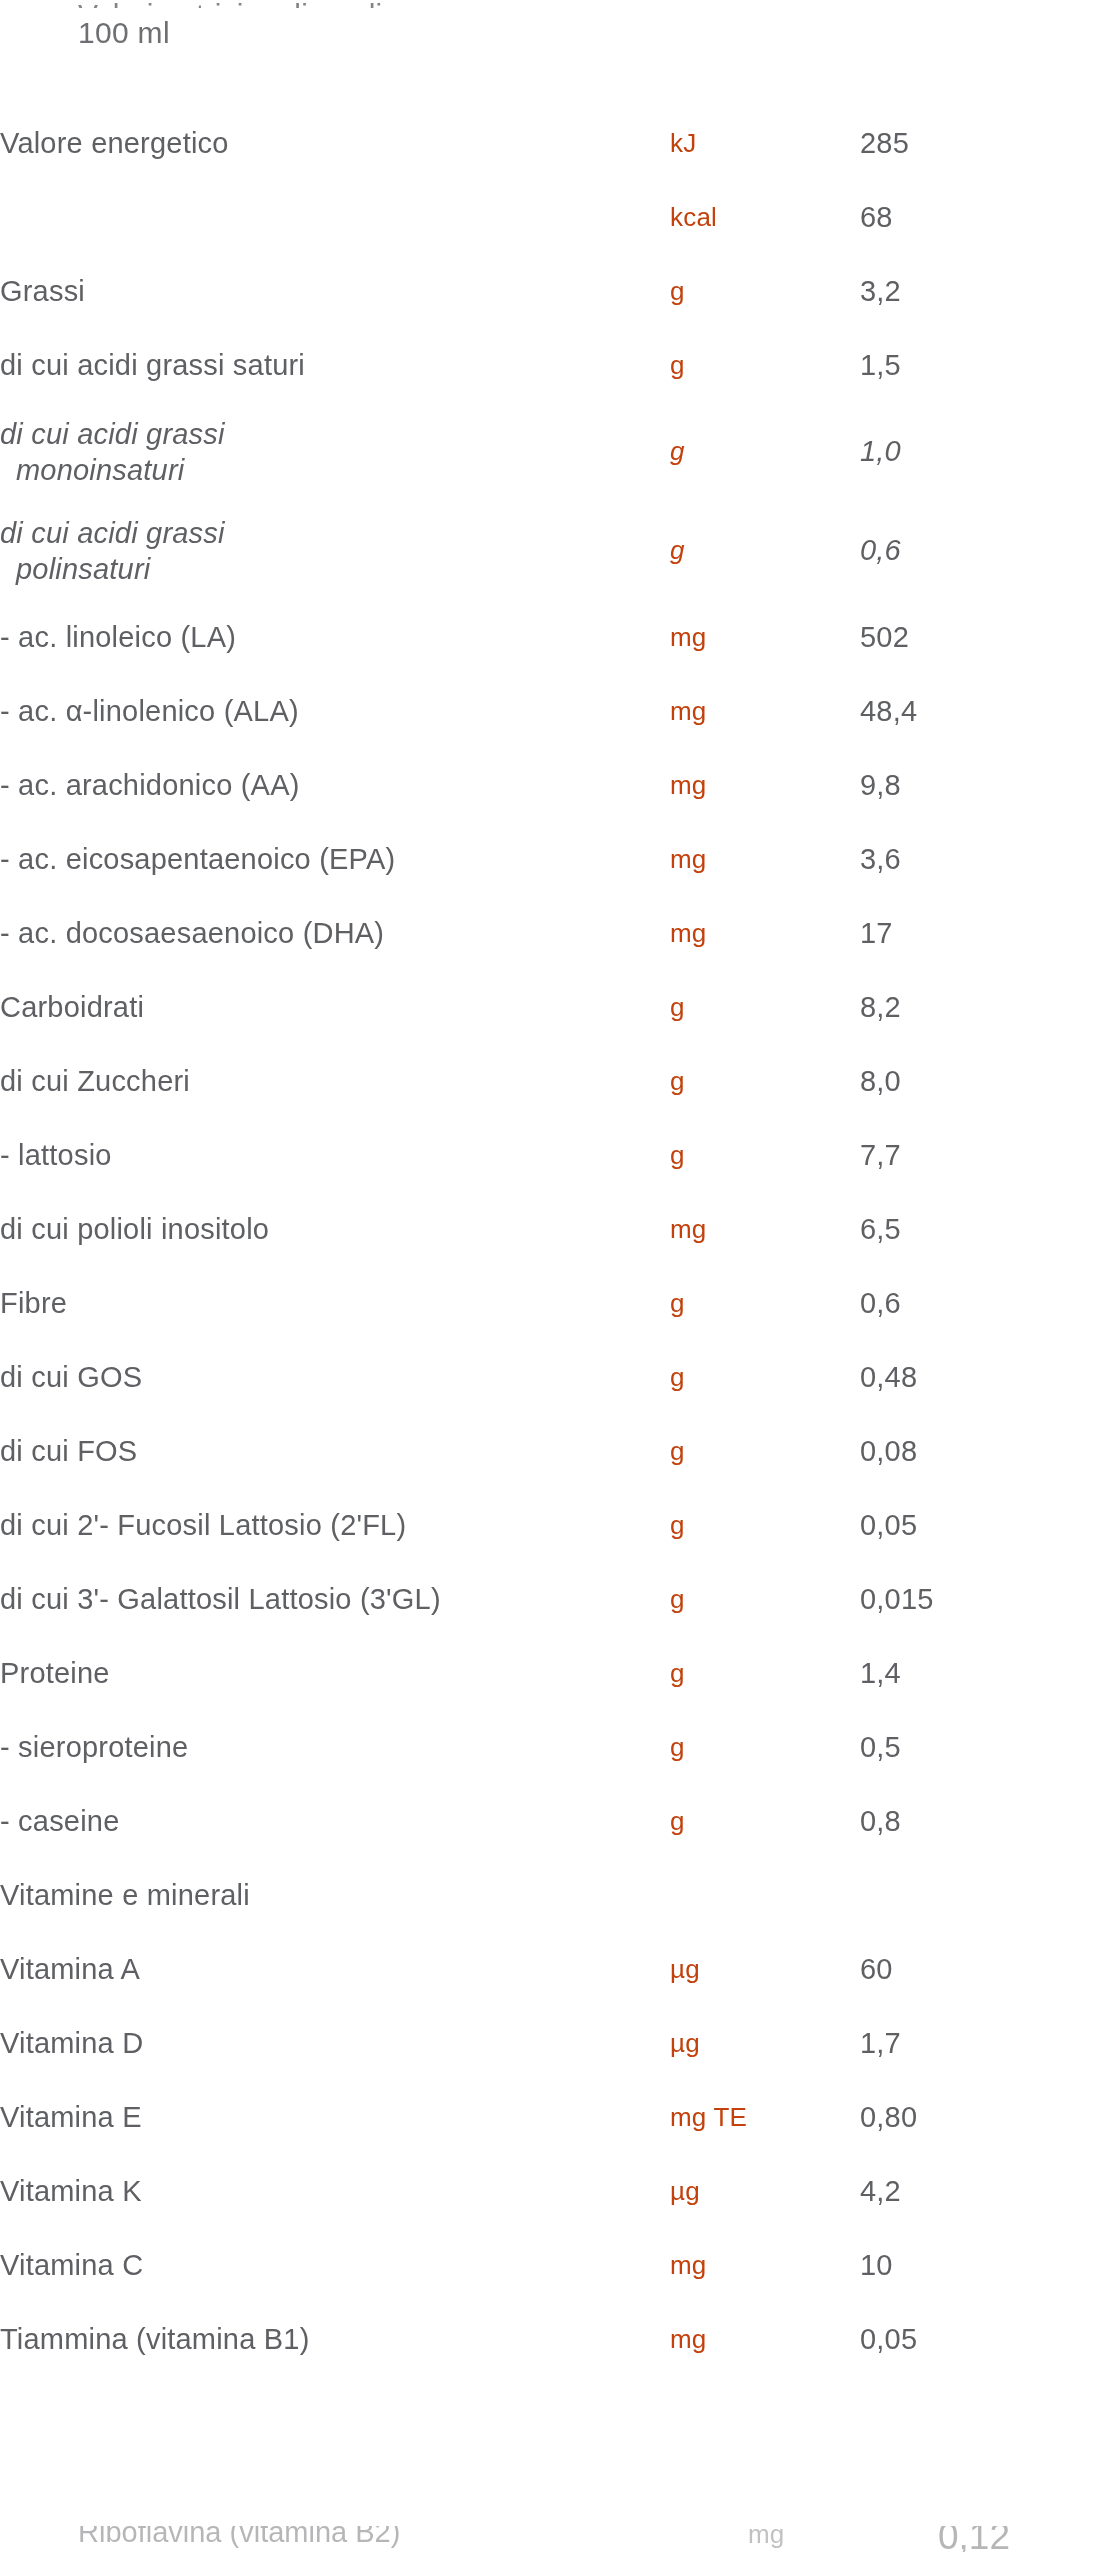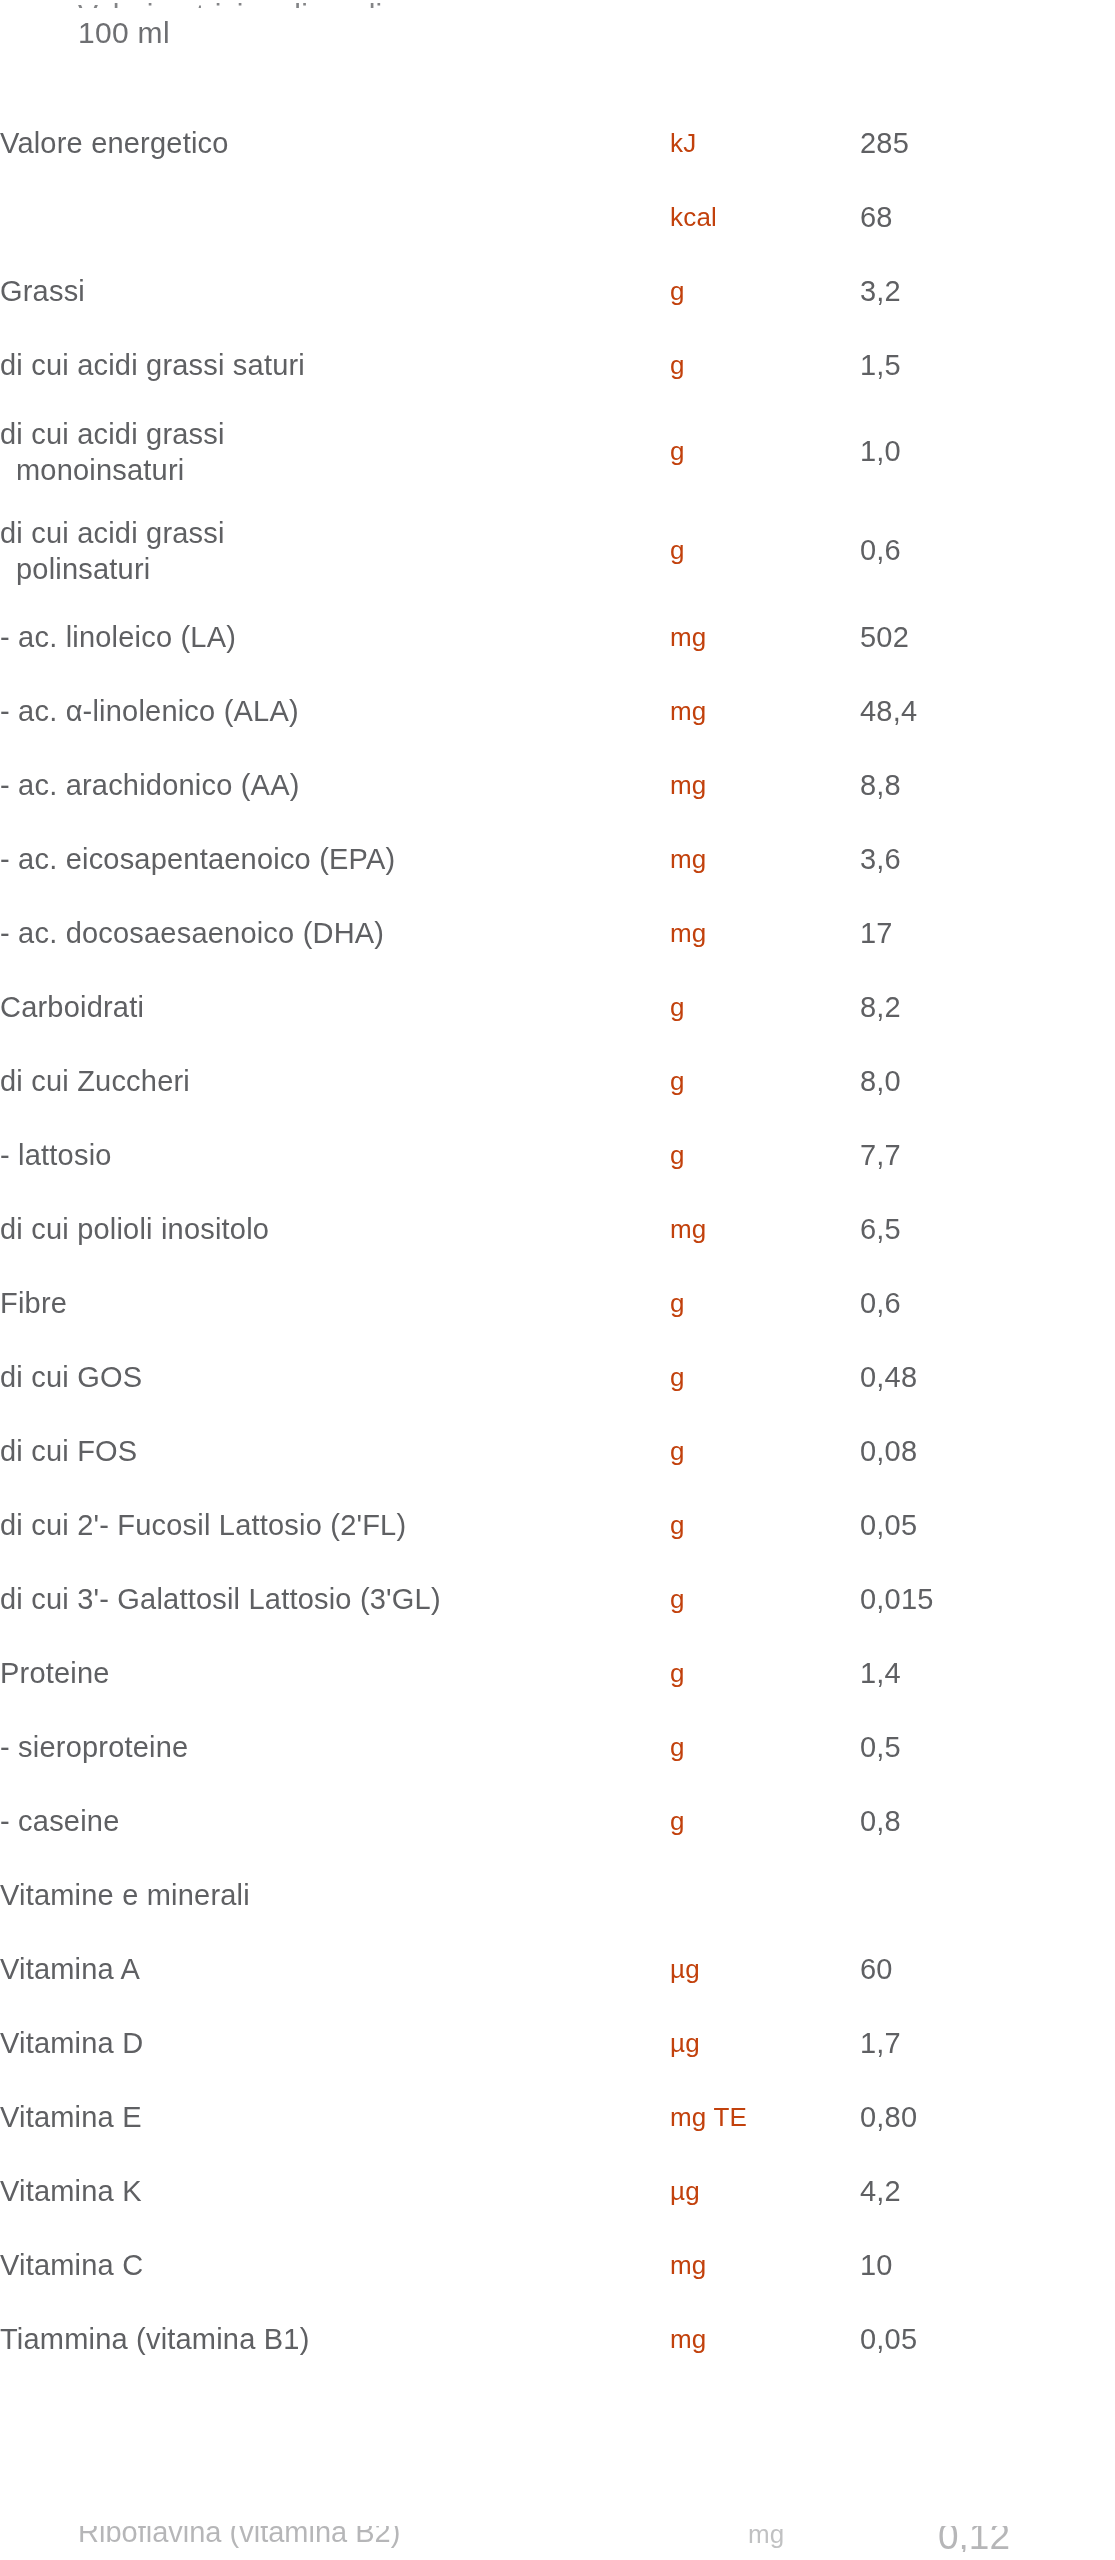--- a/index.html
+++ b/index.html
@@ -49,20 +49,21 @@
   table.nutri td {
     vertical-align: middle;
     padding: 0;
     border: none;
   }
   tr.row {
     height: 74px;
   }
   tr.row.tall {
     height: 99px;
+    font-style: italic;
   }
   td.label {
     width: 670px;
     padding-left: 78px;
     font-size: 29px;
     line-height: 36px;
     color: #5f6063;
     letter-spacing: 0.2px;
     box-sizing: border-box;
   }
@@ -166,21 +167,21 @@
           <td class="value">502</td>
         </tr>
         <tr class="row">
           <td class="label">- ac. α-linolenico (ALA)</td>
           <td class="unit">mg</td>
           <td class="value">48,4</td>
         </tr>
         <tr class="row">
           <td class="label">- ac. arachidonico (AA)</td>
           <td class="unit">mg</td>
-          <td class="value">8,8</td>
+          <td class="value">9,8</td>
         </tr>
         <tr class="row">
           <td class="label">- ac. eicosapentaenoico (EPA)</td>
           <td class="unit">mg</td>
           <td class="value">3,6</td>
         </tr>
         <tr class="row">
           <td class="label">- ac. docosaesaenoico (DHA)</td>
           <td class="unit">mg</td>
           <td class="value">17</td>

